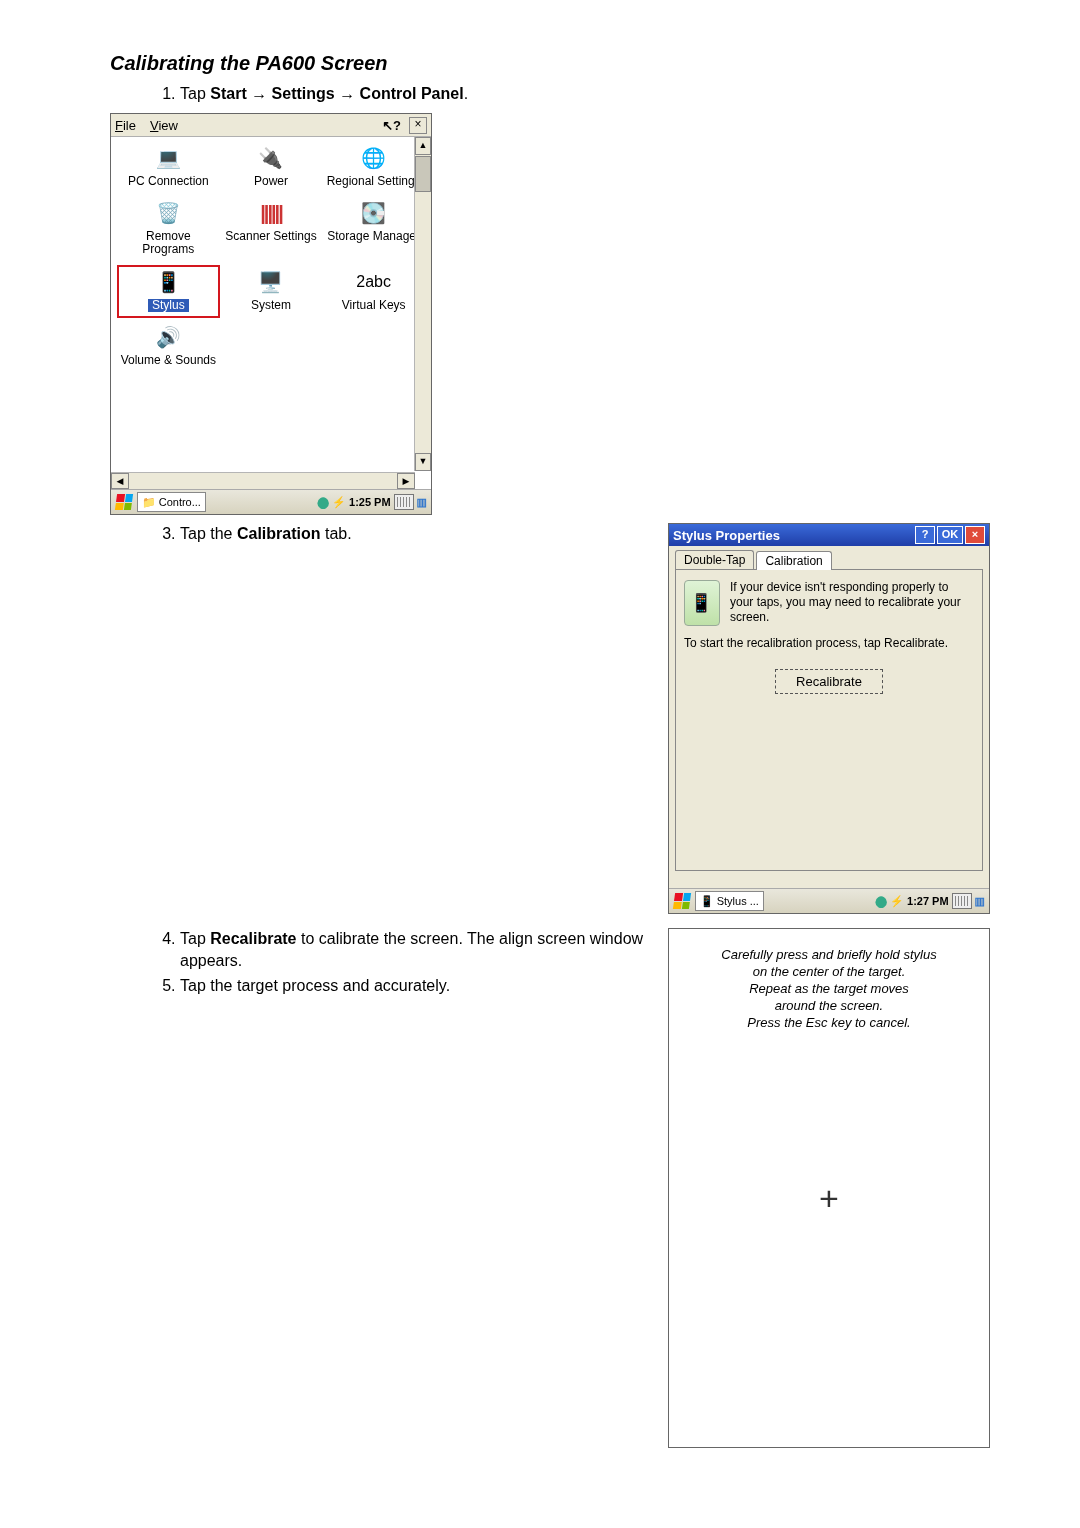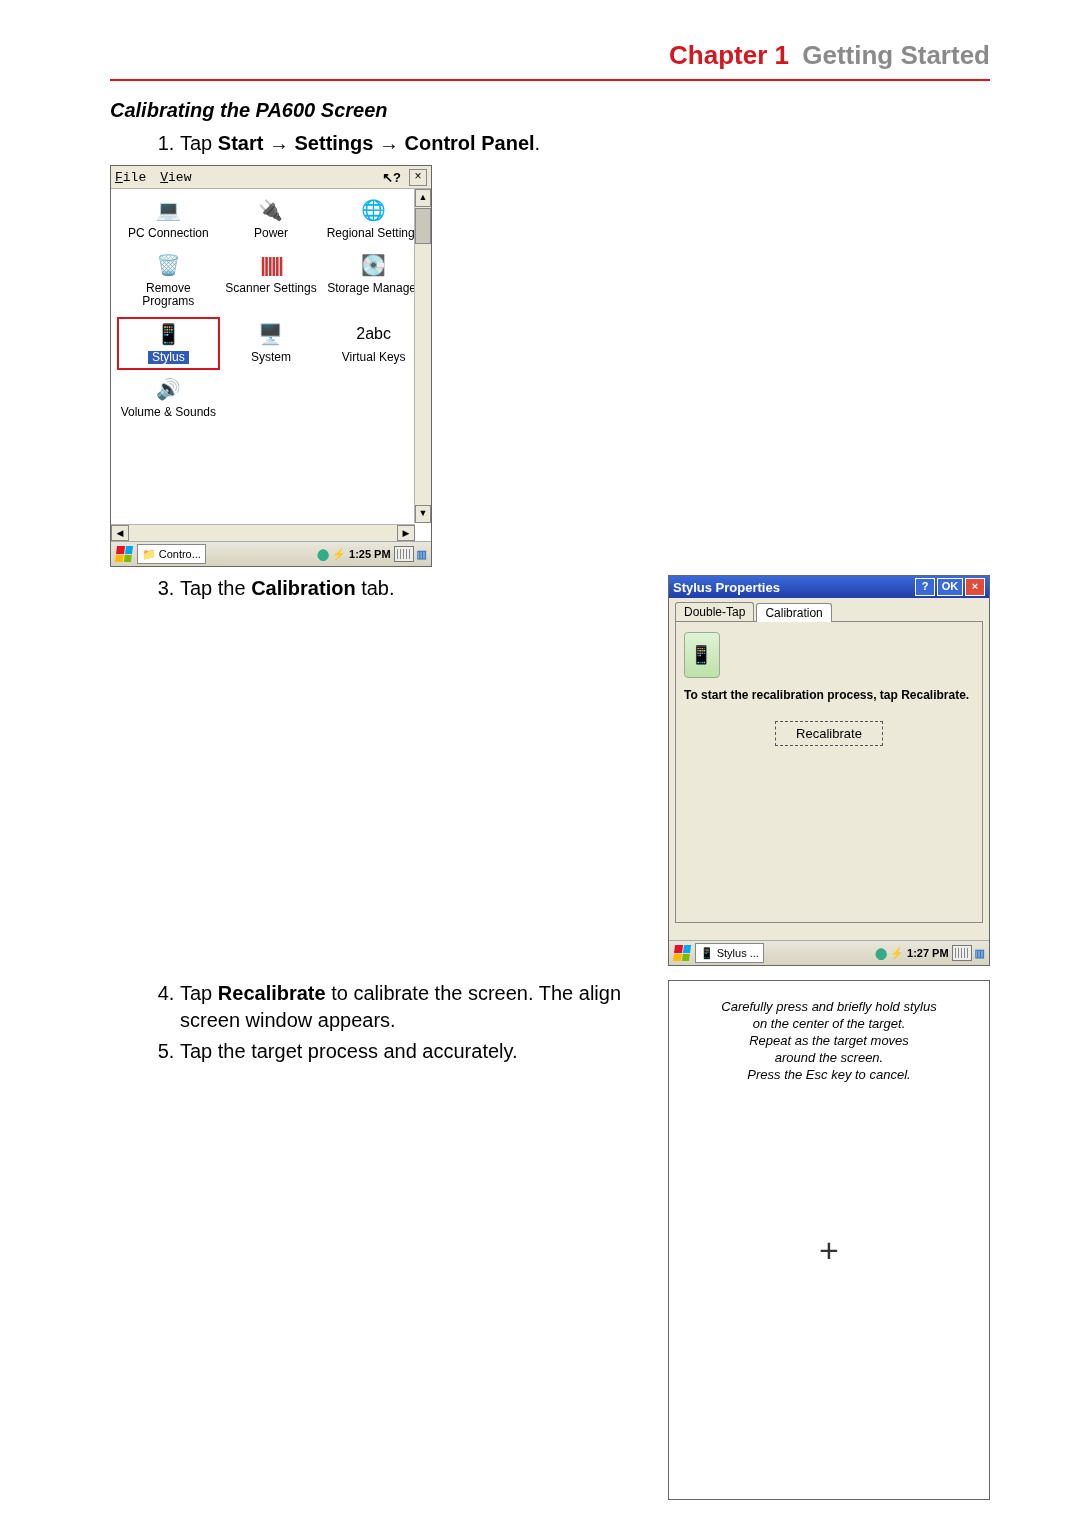--- a/index.html
+++ b/index.html
@@ -44,21 +44,21 @@
   }
   .left-col {
     flex: 1 1 auto;
     font-size: 20px;
     line-height: 1.35;
   }
   ol.steps {
     list-style: decimal;
     padding-left: 70px;
     margin: 0 0 10px 0;
-    font-size: 20px;
+    font-size: 16px;
   }
   ol.steps li { margin-bottom: 4px; }
   .note { display:flex; gap:16px; padding-left: 70px; font-size:20px; margin-top:16px;}
   .note .lbl { font-weight:bold; color:#7a7a7a; white-space:nowrap;}
   .arrow { font-family: 'Arial'; }
 
   
   .shot {
     width: 320px;
     flex: 0 0 320px;
@@ -70,21 +70,21 @@
   }
   .menubar {
     display:flex;
     align-items:center;
     background:#ece9d8;
     border-bottom:1px solid #b0b0b0;
     height:22px;
     padding:0 4px;
     font-size:13px;
   }
-  .menubar .mi { margin-right:14px; cursor:default;font-family:Liberation Mono, monospace;}
+  .menubar .mi { margin-right:14px; cursor:default;}
   .menubar .spacer { flex:1; }
   .menubar .help-cur { font-weight:bold; margin-right:8px;}
   .menubar .closebtn {
     border:1px solid #888; width:16px; height:15px; line-height:13px;
     text-align:center; font-size:12px; background:#ece9d8;
   }
   .cp-body { position:relative; height:352px; overflow:hidden; background:#fff;}
   .cp-grid {
     display:grid;
     grid-template-columns: repeat(3, 1fr);
@@ -178,21 +178,21 @@
     border:1px solid #888;border-top:none;background:#ece9d8;
     padding:10px 8px;height:280px;
   }
   .tip-row{display:flex;gap:10px;align-items:flex-start;font-size:12px;line-height:1.25;}
   .tip-icon{
     width:34px;height:44px;border:1px solid #9a9;border-radius:4px;
     background:linear-gradient(#dff3d6,#bfe1a8);
     display:flex;align-items:center;justify-content:center;font-size:18px;
   }
   .tip-text{flex:1;}
-  .tip-start{font-size:12px;margin-top:10px;line-height:1.25;font-weight:bold;}
+  .tip-start{font-size:12px;margin-top:10px;line-height:1.25;}
   .recal-btn{
     display:block;margin:18px auto 0 auto;
     border:1px dashed #555;background:#ece9d8;
     padding:4px 20px;font-size:13px;
   }
 
   
   .align-shot{
     width:320px;flex:0 0 320px;border:1px solid #666;background:#fff;
     height:500px;position:relative;font-family:Tahoma,Arial,sans-serif;
@@ -206,24 +206,20 @@
 
   u.mn{text-decoration:underline;}
   .tray-kb{width:18px;height:14px;border:1px solid #777;background:#eee;display:inline-block;position:relative;}
   .tray-kb:after{content:"";position:absolute;inset:2px;background:repeating-linear-gradient(90deg,#888 0 1px,#eee 1px 3px);}
 </style>
 </head>
 <body>
 
 <div class="page">
 
-  <div class="chapter-header">
-    <span class="ch">Chapter 1</span>
-    <span class="title">Getting Started</span>
-  </div>
 
   <div class="section-title">Calibrating the PA600 Screen</div>
 
   <ol class="steps">
     <li>
       <span>Tap </span><b>Start</b><span class="arrow"> → </span><b>Settings</b><span class="arrow"> → </span><b>Control Panel</b><span>.</span>
     </li>
   </ol>
 
   <div class="row">
@@ -334,20 +330,21 @@
         <span class="btn close">×</span>
       </div>
       <div class="sp-body">
         <div class="tabs">
           <div class="tab">Double-Tap</div>
           <div class="tab active">Calibration</div>
         </div>
         <div class="tabpanel">
           <div class="tip-row">
             <div class="tip-icon">📱</div>
+            <div class="tip-text">If your device isn't responding properly to your taps, you may need to recalibrate your screen.</div>
           </div>
           <div class="tip-start">To start the recalibration process, tap Recalibrate.</div>
           <button class="recal-btn">Recalibrate</button>
         </div>
       </div>
       <div class="taskbar">
         <div class="start">
           <div class="win-flag">
               <span></span>
               <span></span>

